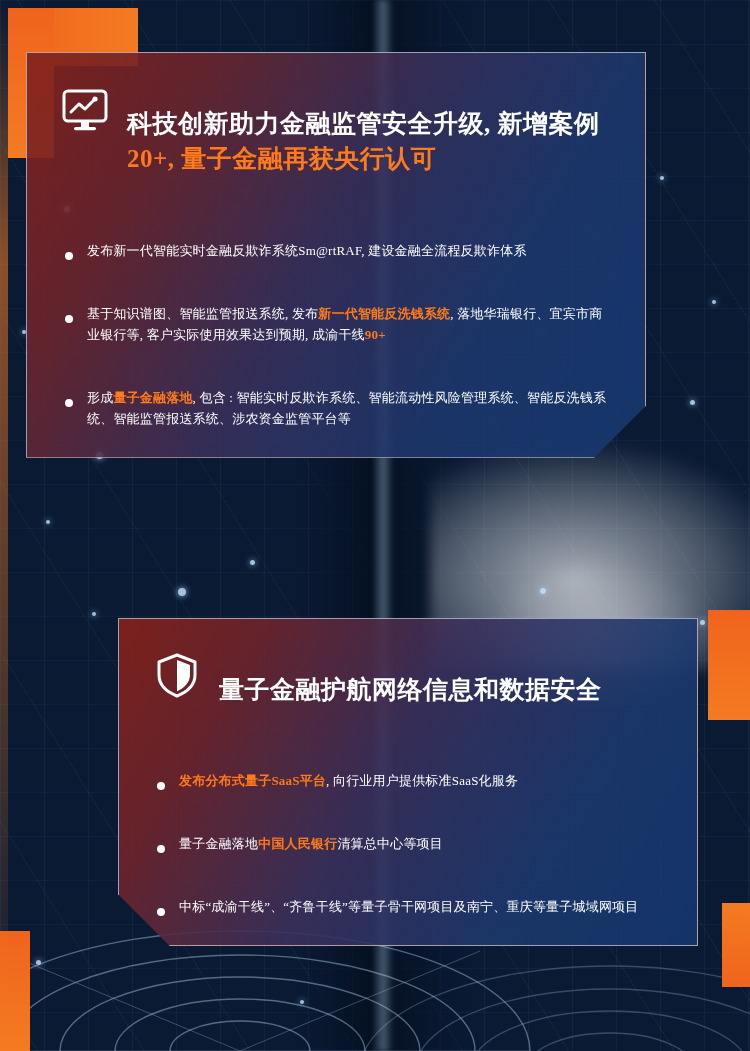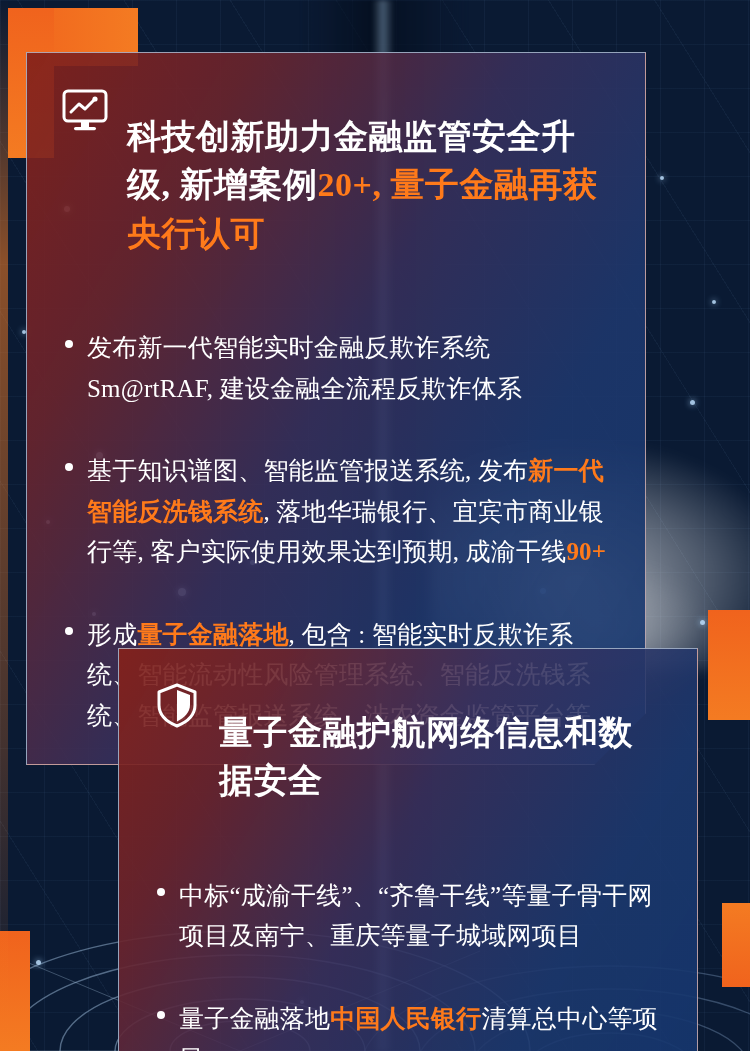--- a/index.html
+++ b/index.html
@@ -177,21 +177,21 @@
     background: linear-gradient(120deg,
        rgba(132,33,26,0.92) 0%,
        rgba(106,36,45,0.90) 22%,
        rgba(56,48,92,0.88) 48%,
        rgba(30,56,110,0.88) 72%,
        rgba(22,56,112,0.90) 100%);
     clip-path: polygon(0 0, 100% 0, 100% calc(100% - 52px), calc(100% - 52px) 100%, 0 100%);
   }
   #card-bottom {
     left: 118px;
-    top: 648px;
+    top: 618px;
     width: 580px;
     background: linear-gradient(120deg,
        rgba(132,33,26,0.93) 0%,
        rgba(108,36,44,0.91) 20%,
        rgba(58,48,92,0.89) 46%,
        rgba(28,56,110,0.89) 74%,
        rgba(20,54,110,0.92) 100%);
     clip-path: polygon(0 0, 100% 0, 100% 100%, 52px 100%, 0 calc(100% - 52px));
   }
 
@@ -201,41 +201,41 @@
     gap: 18px;
     margin-bottom: 14px;
   }
   .card-icon {
     flex: 0 0 auto;
     width: 48px;
     height: 48px;
     margin-top: 2px;
   }
   .card-title {
-    font-size: 34px;
+    font-size: 25px;
     line-height: 1.42;
     font-weight: bold;
     font-family: "Liberation Serif", "DejaVu Serif", serif;
     letter-spacing: 0.5px;
     padding-top: 2px;
   }
   .card-title .hl {
     color: #ff7a1a;
   }
 
   ul.bullets {
     list-style: none;
     margin: 6px 0 0 0;
     padding: 0;
   }
   ul.bullets > li {
     position: relative;
     padding-left: 26px;
     margin-bottom: 13px;
-    font-size: 25px;
+    font-size: 13px;
     line-height: 1.62;
     font-family: "Liberation Serif", "DejaVu Serif", serif;
     letter-spacing: 0.2px;
     margin-top: 42px;
   }
   ul.bullets > li:last-child { margin-bottom: 0; }
   ul.bullets > li::before {
     content: "";
     position: absolute;
     left: 4px;
@@ -347,21 +347,24 @@
         <path d="M24 4 L42 11 V24 C42 34 34 41 24 45 C14 41 6 34 6 24 V11 Z" fill="none" stroke="#ffffff" stroke-width="3" stroke-linejoin="round"></path>
         <path d="M24 9 L37 14 V24 C37 31.5 31 37 24 40.5 Z" fill="#ffffff"></path>
       </svg>
       <h2 class="card-title">
         <span>量子金融护航网络信息和数据安全</span>
       </h2>
     </div>
 
     <ul class="bullets">
       <li>
+        <span class="hl-b">发布分布式量子SaaS平台</span><span>, 向行业用户提供标准SaaS化服务</span>
+      </li>
+      <li>
+        <span>量子金融落地</span><span class="hl-b">中国人民银行</span><span>清算总中心等项目</span>
+      </li>
+      <li>
         <span>中标“成渝干线”、“齐鲁干线”等量子骨干网项目及南宁、重庆等量子城域网项目</span>
-      </li>
-      <li>
-        <span>量子金融落地</span><span class="hl-b">中国人民银行</span><span>清算总中心等项目</span>
       </li>
     </ul>
   </section>
 
 </div>
 
 </body></html>

